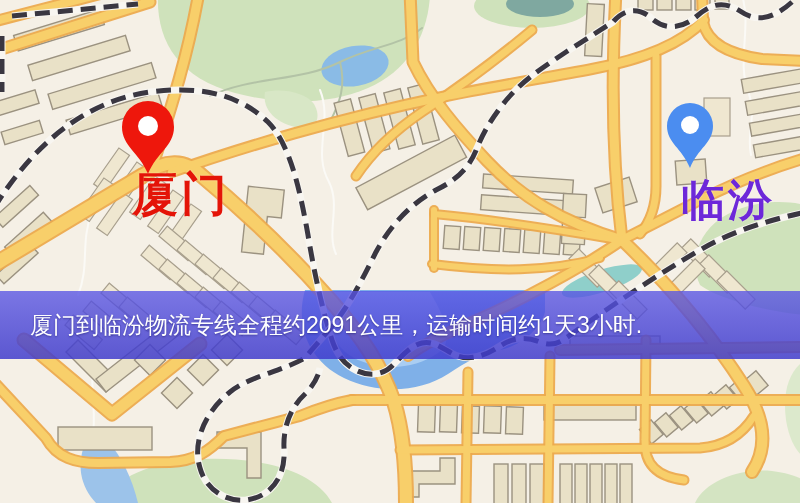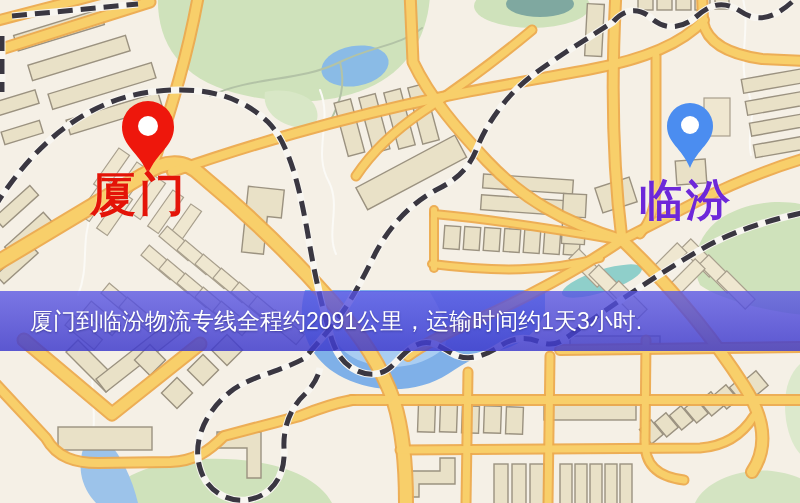--- a/index.html
+++ b/index.html
@@ -7,24 +7,24 @@
   #map-art{position:absolute;left:0;top:0;}
   .bld{fill:#e9e1c7;stroke:#9b9280;stroke-width:1.4;}
   .bld2{fill:#efe7d0;stroke:#a89f8d;stroke-width:1.2;}
   .stream{fill:none;stroke:#fbfaf6;stroke-width:2;stroke-linecap:round;}
   .brook{fill:none;stroke:#b3c3a6;stroke-width:2;stroke-linecap:round;}
   use.cas{stroke:#ecaa4e;fill:none;stroke-linecap:round;stroke-linejoin:round;opacity:.95;}
   use.rfill{stroke:#f8cf6a;fill:none;stroke-linecap:round;stroke-linejoin:round;}
   use.rwb{stroke:#f8f6f1;stroke-width:7;fill:none;}
   use.rwd{stroke:#3a3741;stroke-width:5;fill:none;stroke-dasharray:15 8;}
   .city-label{position:absolute;font-weight:700;font-family:"Liberation Serif",serif;
-              text-shadow:0 0 2px rgba(255,255,255,.45);letter-spacing:3px;line-height:1;}
+              text-shadow:0 0 2px rgba(255,255,255,.45);letter-spacing:3px;line-height:1;margin-left:42px;}
   #origin-label{left:90px;top:172px;font-size:46px;color:#e41408;}
   #dest-label{left:639px;top:179px;font-size:44px;color:#6d28d9;}
-  #route-banner{position:absolute;left:0;top:291px;width:800px;height:60px;
+  #route-banner{position:absolute;left:0;top:291px;width:800px;height:68px;
                 background:linear-gradient(rgba(88,84,228,.78),rgba(62,58,204,.84));
                 display:flex;align-items:center;}
   #route-banner span{color:#ffffff;font-size:23px;padding-left:30px;white-space:nowrap;
                      text-shadow:0 1px 2px rgba(30,30,110,.55);}
   .pin{position:absolute;left:0;top:0;overflow:visible;}
 </style>
 </head>
 <body>
 
 <div id="map-root">

